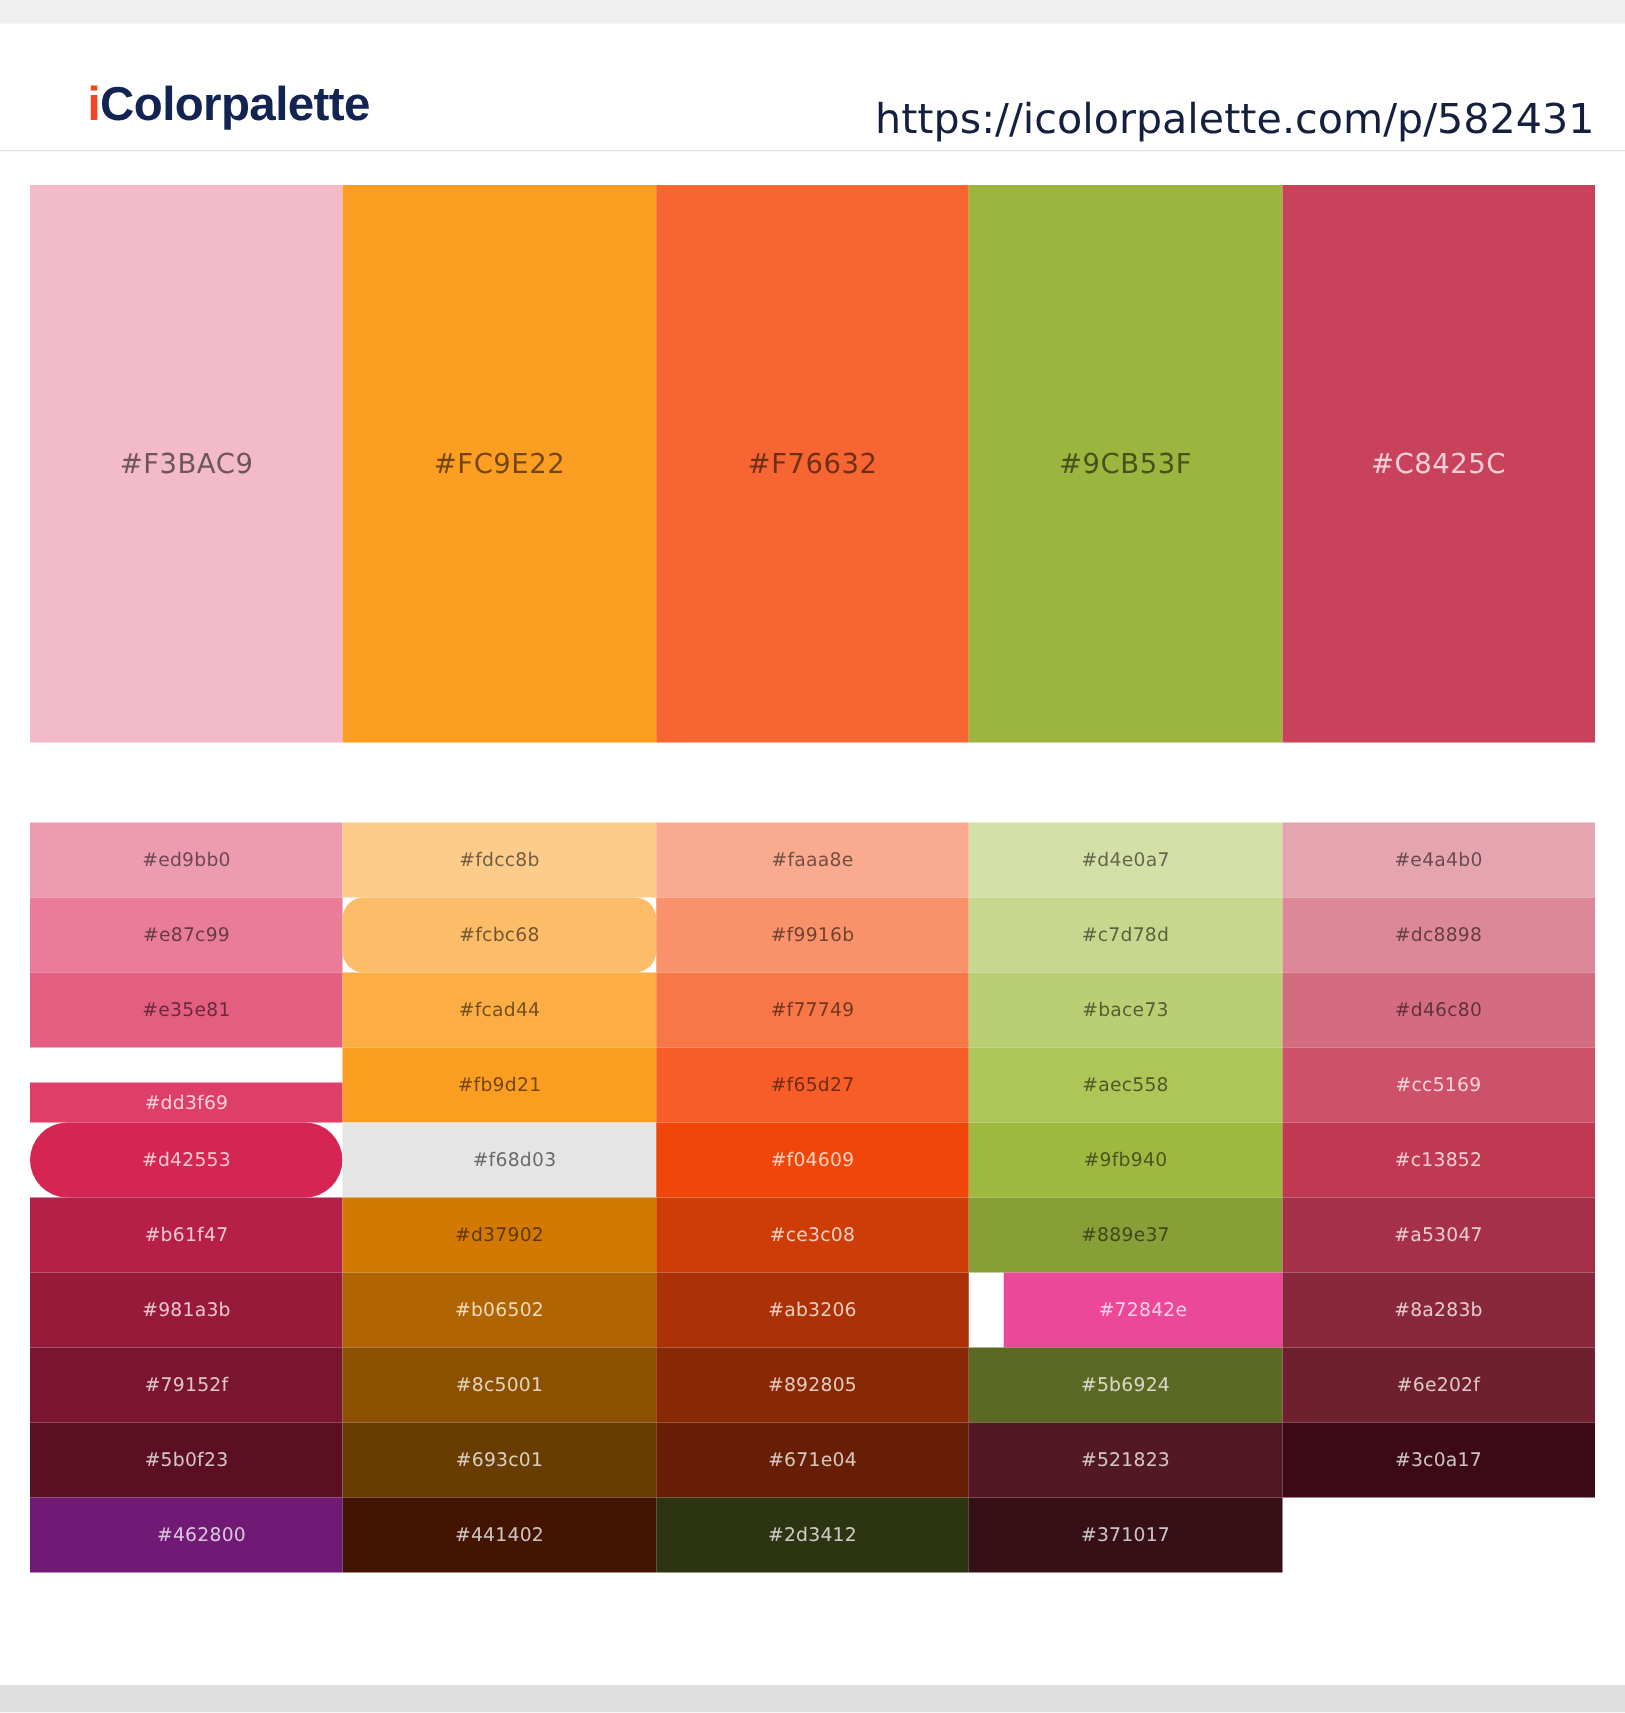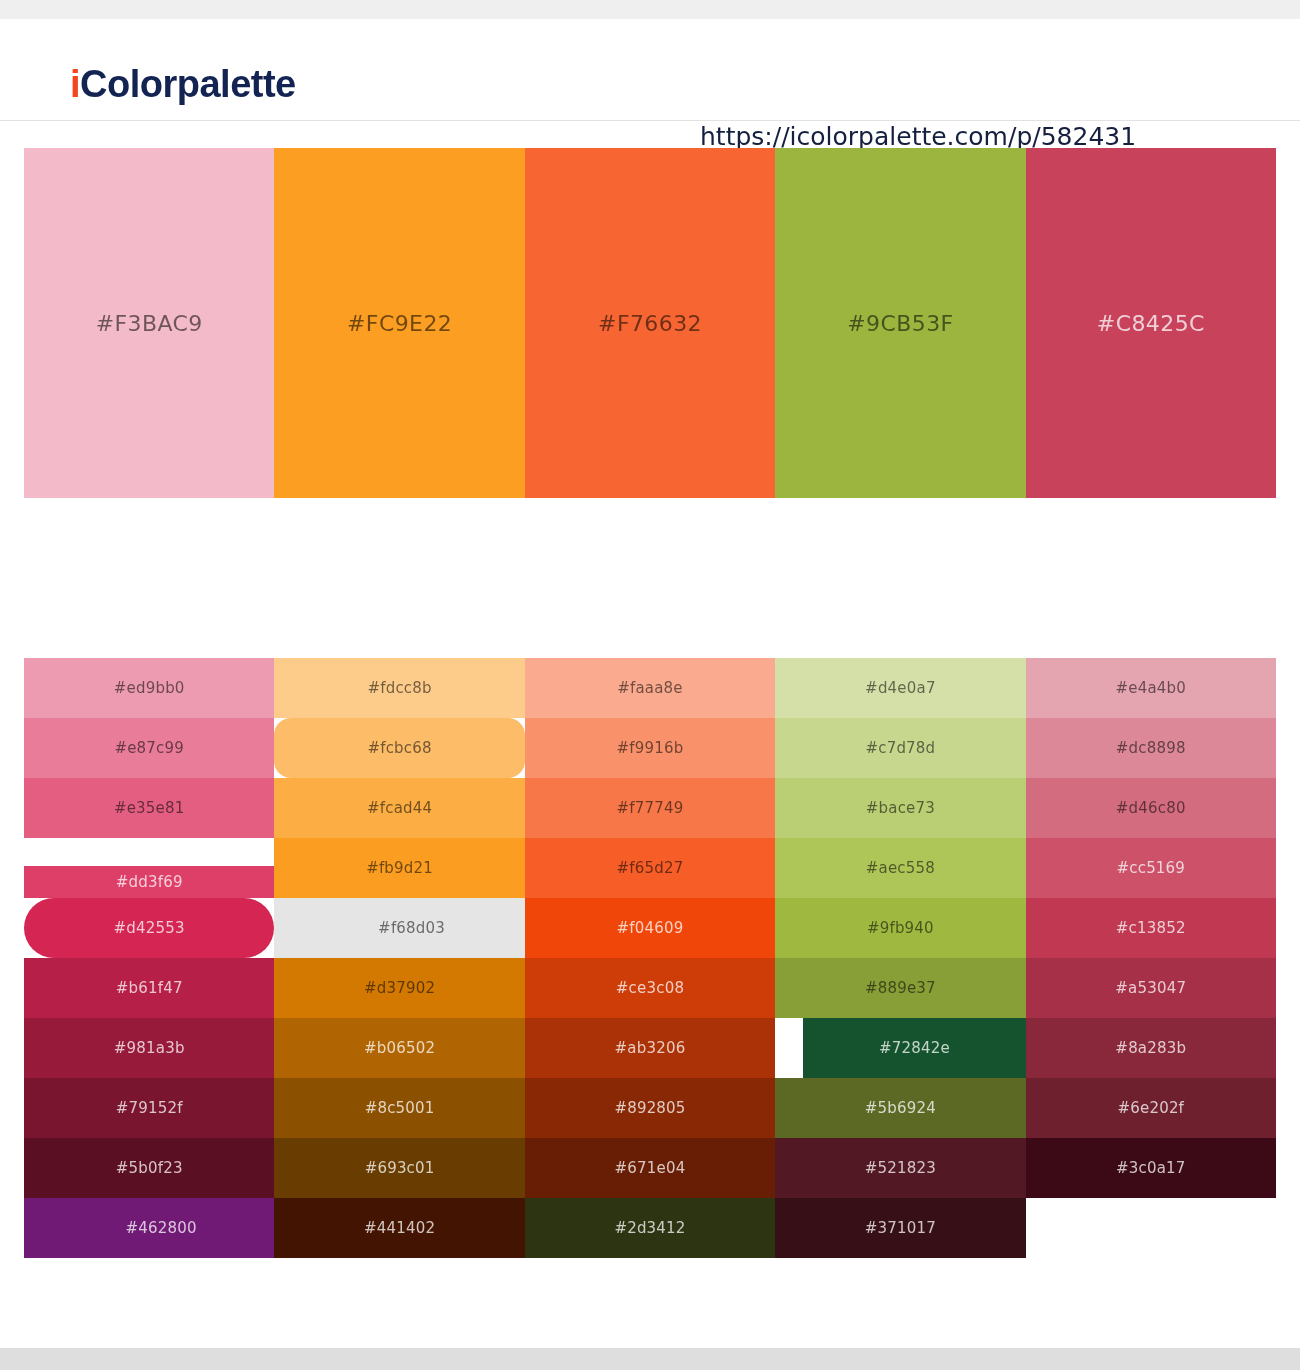--- a/index.html
+++ b/index.html
@@ -34,32 +34,31 @@
     letter-spacing: -0.5px;
     line-height: 1;
     white-space: nowrap;
   }
   .logo-i { color: #f4471f; }
   .logo-rest { color: #132453; }
 
   .url {
     position: absolute;
     left: 700px; top: 56px;
-    font-size: 25px;
+    font-size: 33px;
     color: #15203f;
     font-family: "DejaVu Sans", sans-serif;
     white-space: nowrap;
-    margin-top: 47px;
   }
 
   
   .main-palette {
     position: absolute;
     top: 148px; left: 24px;
-    width: 1252px; height: 350px;
+    width: 1252px; height: 446px;
     display: flex;
   }
   .main-swatch {
     flex: 1 1 0;
     position: relative;
     display: flex;
     align-items: center;
     justify-content: center;
   }
   .main-swatch .label {
@@ -155,21 +154,21 @@
       <div class="shade-cell lbl-dark" style="background: rgb(159, 185, 64);">#9fb940</div>
       <div class="shade-cell lbl-light" style="background: rgb(193, 56, 82);">#c13852</div>
       <div class="shade-cell lbl-light" style="background: rgb(182, 31, 71);">#b61f47</div>
       <div class="shade-cell lbl-dark" style="background: rgb(211, 121, 2);">#d37902</div>
       <div class="shade-cell lbl-light" style="background: rgb(206, 60, 8);">#ce3c08</div>
       <div class="shade-cell lbl-dark" style="background: rgb(136, 158, 55);">#889e37</div>
       <div class="shade-cell lbl-light" style="background: rgb(165, 48, 71);">#a53047</div>
       <div class="shade-cell lbl-light" style="background: rgb(152, 26, 59);">#981a3b</div>
       <div class="shade-cell lbl-light" style="background: rgb(176, 101, 2);">#b06502</div>
       <div class="shade-cell lbl-light" style="background: rgb(171, 50, 6);">#ab3206</div>
-      <div class="shade-cell lbl-light" style="background: #14532d; margin-left: 28px;">#72842e</div>
+      <div class="shade-cell lbl-light" style="background: #ec4899; margin-left: 28px;">#72842e</div>
       <div class="shade-cell lbl-light" style="background: rgb(138, 40, 59);">#8a283b</div>
       <div class="shade-cell lbl-light" style="background: rgb(121, 21, 47);">#79152f</div>
       <div class="shade-cell lbl-light" style="background: rgb(140, 80, 1);">#8c5001</div>
       <div class="shade-cell lbl-light" style="background: rgb(137, 40, 5);">#892805</div>
       <div class="shade-cell lbl-light" style="background: rgb(91, 105, 36);">#5b6924</div>
       <div class="shade-cell lbl-light" style="background: rgb(110, 32, 47);">#6e202f</div>
       <div class="shade-cell lbl-light" style="background: rgb(91, 15, 35);">#5b0f23</div>
       <div class="shade-cell lbl-light" style="background: rgb(105, 60, 1);">#693c01</div>
       <div class="shade-cell lbl-light" style="background: rgb(103, 30, 4);">#671e04</div>
       <div class="shade-cell lbl-light" style="background: rgb(82, 24, 35);">#521823</div>

